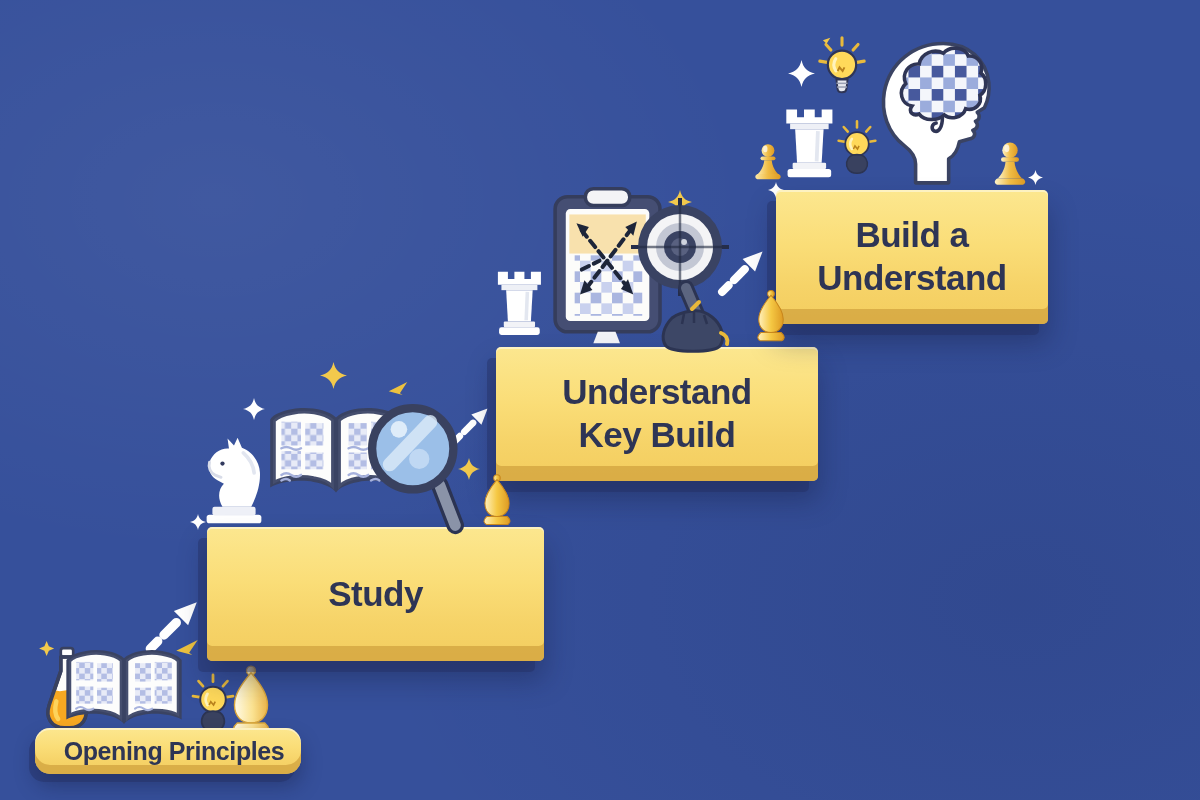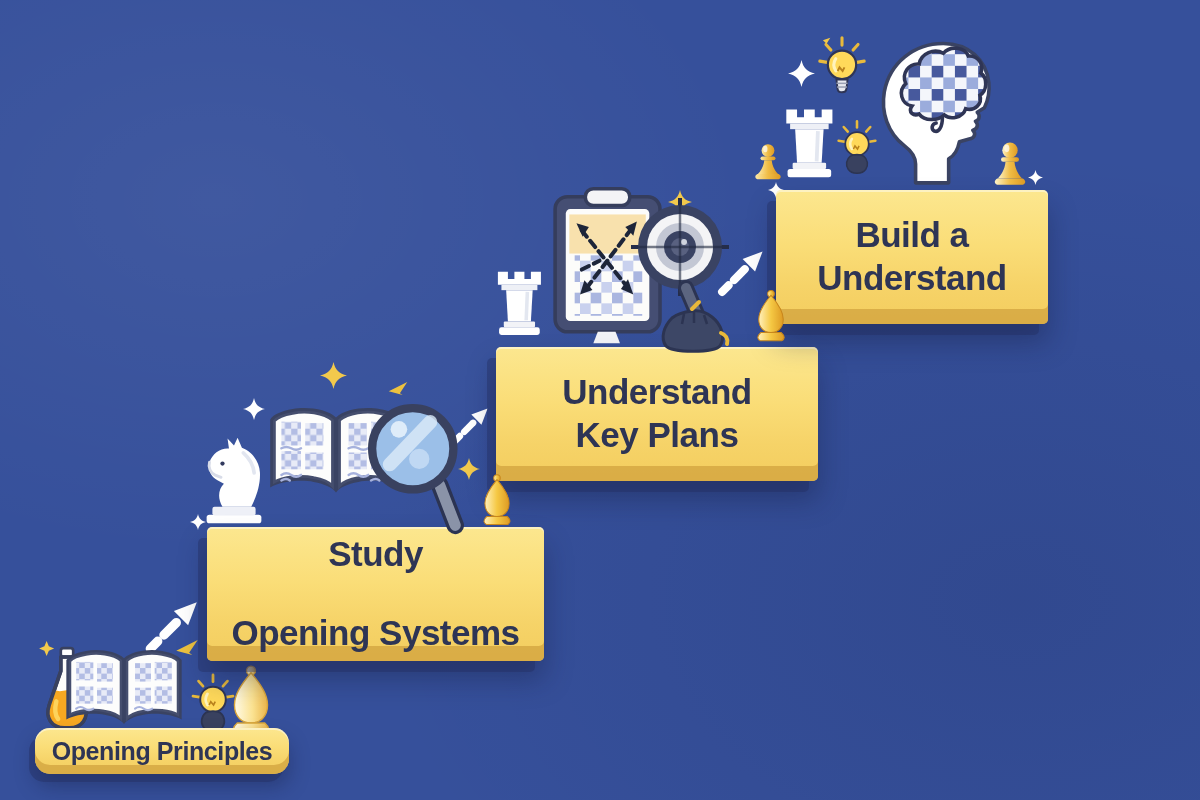--- a/index.html
+++ b/index.html
@@ -23,40 +23,39 @@
       inset 0 2px 0 rgba(255,255,255,.45),
       -9px 11px 0 rgba(34,46,96,.40),
       0 18px 28px rgba(16,24,54,.35);
   }
   .box-lg{border-radius:5px;font-size:35px;line-height:1.22;}
   .box-banner{border-radius:15px;font-size:25px;letter-spacing:-.4px;
     box-shadow:
       inset 0 -9px 0 rgba(207,159,60,.70),
       inset 0 2px 0 rgba(255,255,255,.45),
       -6px 8px 0 rgba(34,46,96,.40),
-      0 12px 20px rgba(16,24,54,.35);}
+      0 12px 20px rgba(16,24,54,.35); padding-left: 12px;}
   .box-line{white-space:nowrap;}
 </style>
 </head>
 <body>
 
 <div class="stage">
 
   <div class="box box-banner" style="left:35px;top:728px;width:254px;height:46px;">
     <div class="box-line">Opening Principles</div>
   </div>
 
   <div class="box box-lg" style="left:207px;top:527px;width:337px;height:134px;gap:36px;">
     <div class="box-line">Study</div>
-    <div class="box-line">Opening Systems</div>
   </div>
 
   <div class="box box-lg" style="left:496px;top:347px;width:322px;height:134px;">
     <div class="box-line">Understand</div>
-    <div class="box-line">Key Plans</div>
+    <div class="box-line">Key Build</div>
   </div>
 
   <div class="box box-lg" style="left:776px;top:190px;width:272px;height:134px;">
     <div class="box-line">Build a</div>
     <div class="box-line">Understand</div>
   </div>
 
   <svg class="abs z1" style="left:138px;top:596px;width:68px;height:62px;" viewBox="0 0 100 100">
     <line x1="15" y1="85" x2="27" y2="73" stroke="#fff" stroke-width="15" stroke-linecap="round"></line>
     <line x1="37" y1="63" x2="57" y2="43" stroke="#fff" stroke-width="15" stroke-linecap="round"></line>

